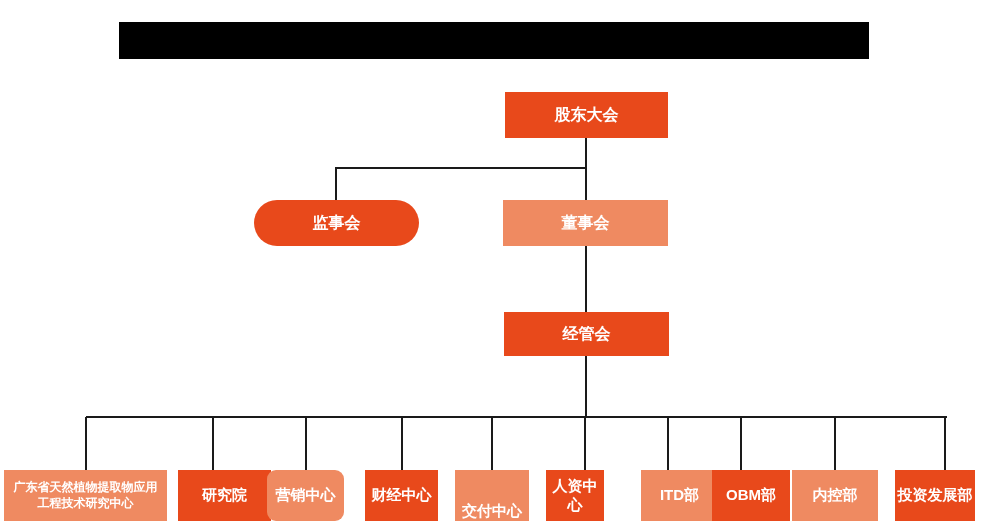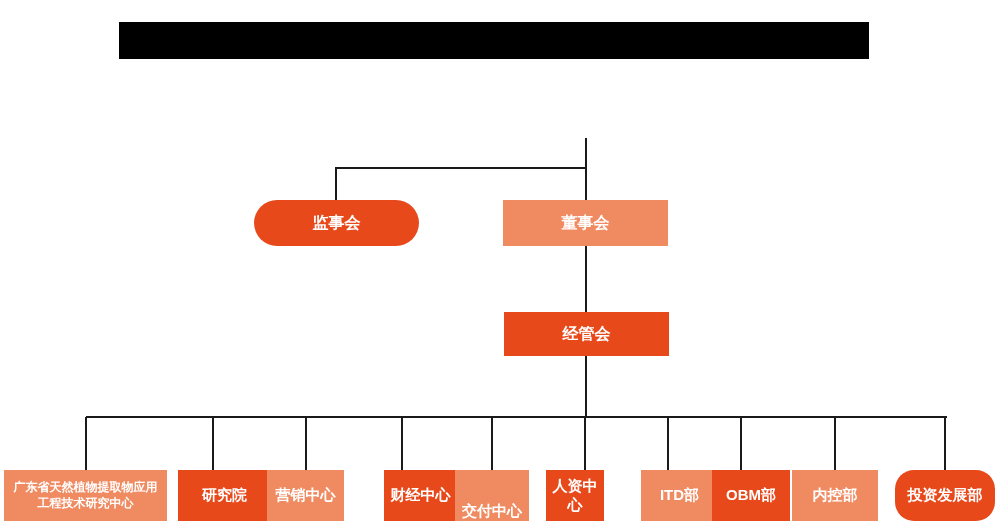--- a/index.html
+++ b/index.html
@@ -51,20 +51,23 @@
     background: var(--line, #1A1A1A);
   }
 </style>
 </head>
 <body>
 
 <div class="canvas">
 
   <div class="title-bar"></div>
 
+  <div class="node primary" style="left:505px; top:92px; width:163px; height:46px;">
+    <span>股东大会</span>
+  </div>
 
   <div class="node primary" style="left:254px; top:200px; width:165px; height:46px;border-radius:23px;">
     <span>监事会</span>
   </div>
   <div class="node light" style="left:503px; top:200px; width:165px; height:46px;">
     <span>董事会</span>
   </div>
 
   <div class="node primary" style="left:504px; top:312px; width:165px; height:44px;">
     <span>经管会</span>
@@ -89,39 +92,39 @@
       <div class="line" style="left: 834px; top: 417px; width: 2px; height: 53px;"></div>
       <div class="line" style="left: 944px; top: 417px; width: 2px; height: 53px;"></div>
     </div>
   <div id="departments">
       <div class="node dept light small-text" style="left: 4px; width: 163px;">
         <span>广东省天然植物提取物应用工程技术研究中心</span>
       </div>
       <div class="node dept primary" style="left: 178px; width: 93px;">
         <span>研究院</span>
       </div>
-      <div class="node dept light" style="left: 267px; width: 77px;">
+      <div class="node dept light" style="left: 267px; width: 77px; border-radius: 9px;">
         <span>营销中心</span>
       </div>
-      <div class="node dept primary" style="left: 365px; width: 73px; margin-left: 19px;">
+      <div class="node dept primary" style="left: 365px; width: 73px;">
         <span>财经中心</span>
       </div>
       <div class="node dept light" style="left: 455px; width: 74px; align-items: flex-end;">
         <span>交付中心</span>
       </div>
       <div class="node dept primary" style="left: 546px; width: 58px;">
         <span>人资中心</span>
       </div>
       <div class="node dept light" style="left: 641px; width: 77px;">
         <span>ITD部</span>
       </div>
       <div class="node dept primary" style="left: 712px; width: 78px;">
         <span>OBM部</span>
       </div>
       <div class="node dept light" style="left: 792px; width: 86px;">
         <span>内控部</span>
       </div>
-      <div class="node dept primary" style="left: 895px; width: 100px; border-radius: 19px;">
+      <div class="node dept primary" style="left: 895px; width: 80px;">
         <span>投资发展部</span>
       </div>
     </div>
 
 </div>
 
 </body></html>

